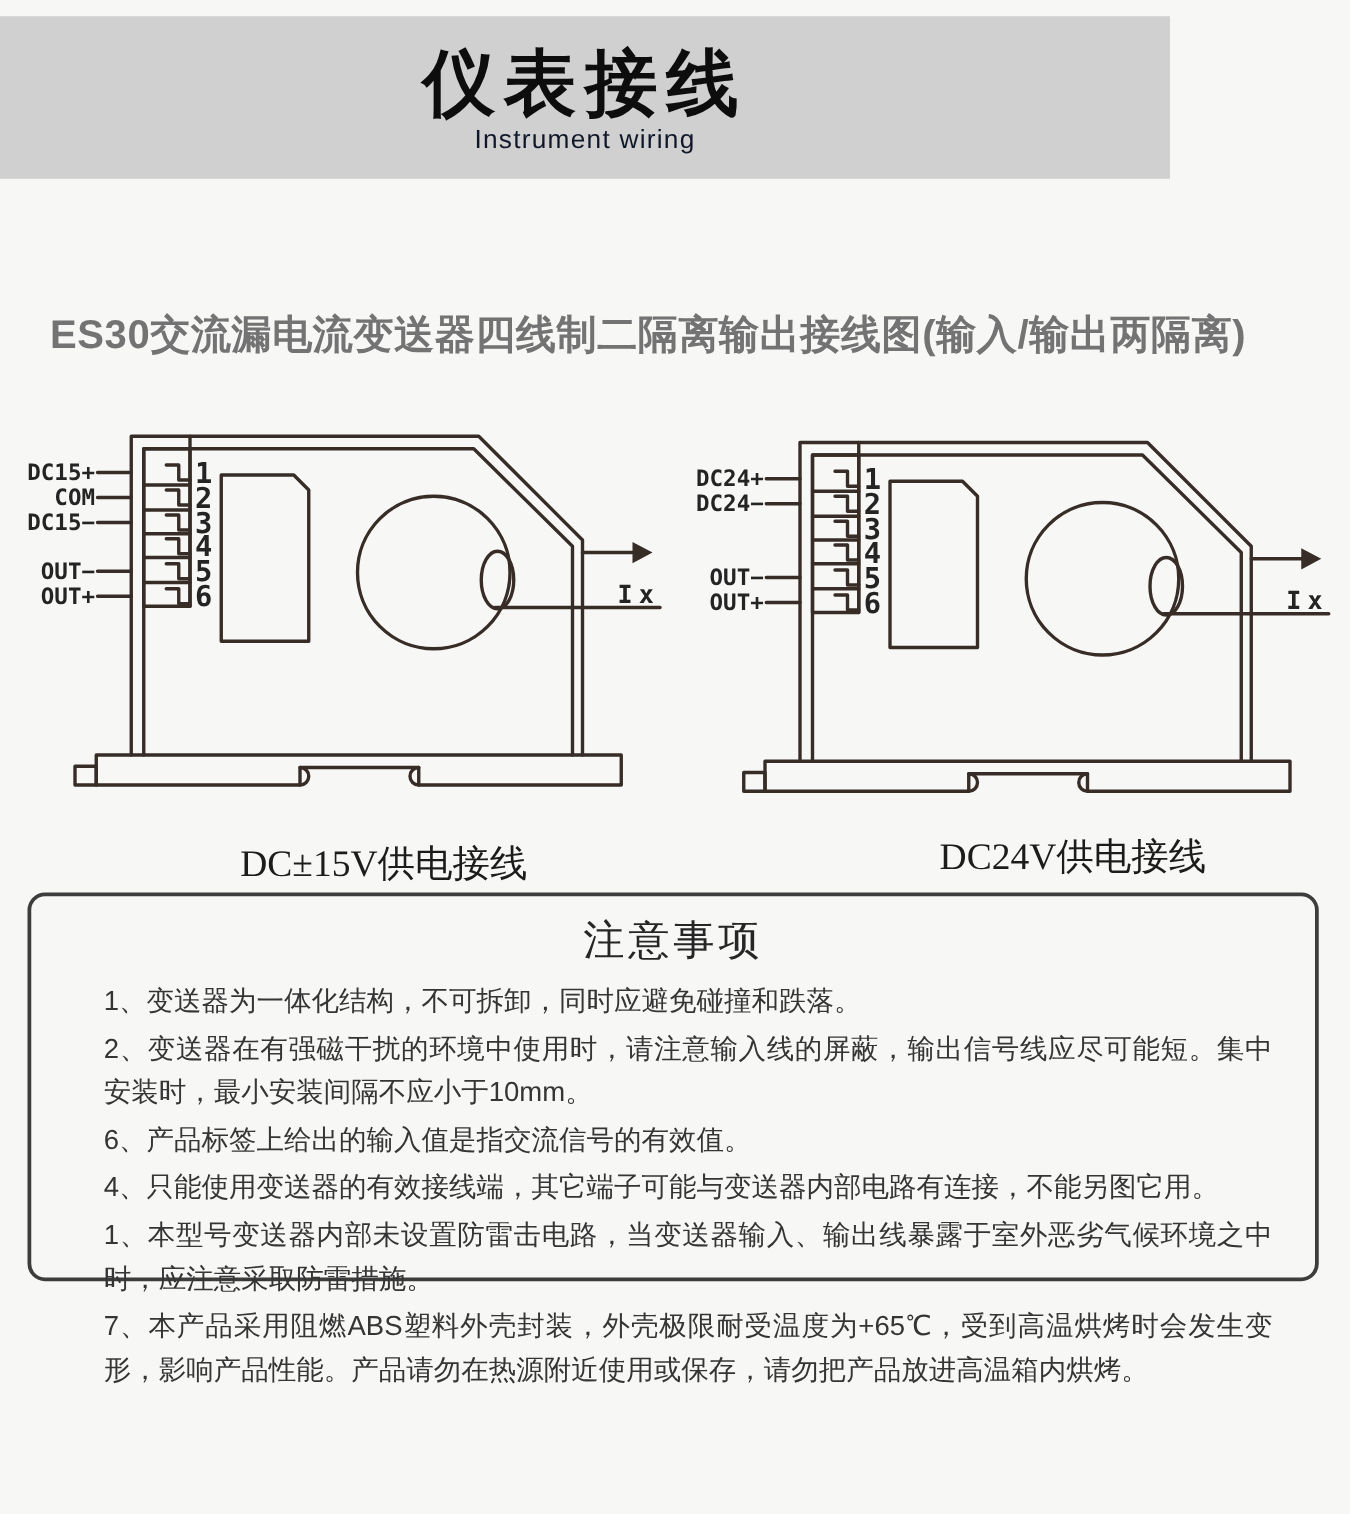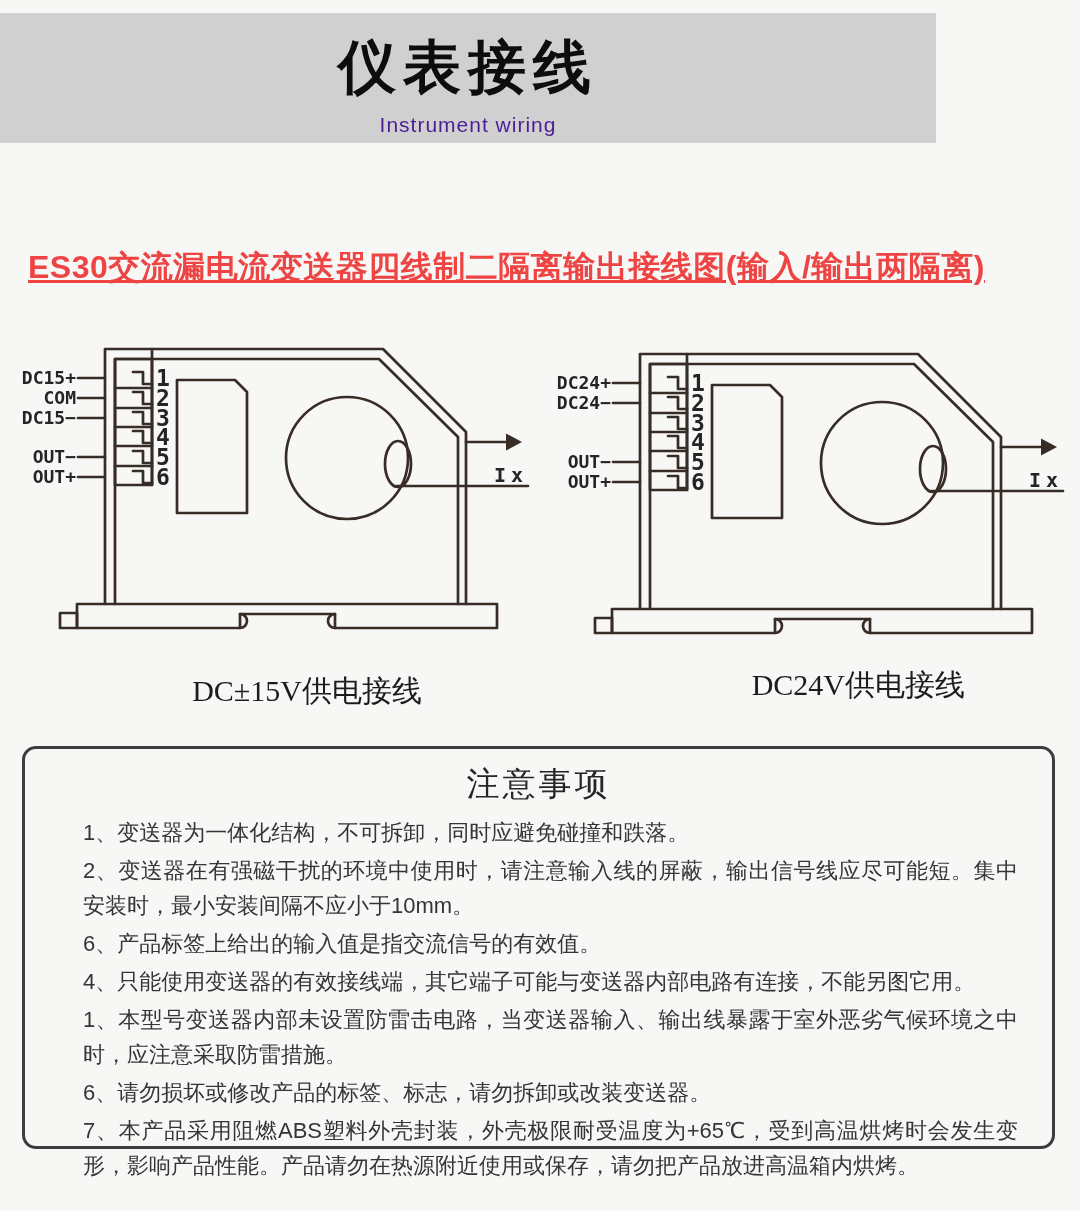--- a/index.html
+++ b/index.html
@@ -12,46 +12,45 @@
   
   .band{
     position:absolute;left:0;top:13px;width:936px;height:130px;
     background:#d0d0d0;text-align:center;
   }
   .band h1{
     margin:22px 0 0;font-size:58px;line-height:64px;font-weight:700;
     color:#0d0d0d;letter-spacing:7px;
   }
   .band .sub{
-    font-size:21px;color:#4c1d95;letter-spacing:1px;margin-top:14px;
+    font-size:21px;color:#0f172a;letter-spacing:1px;margin-top:1px;
   }
   
   .section-title{
-    position:absolute;left:28px;top:246px;margin:0;
-    font-size:32px;font-weight:700;color:#ef4444;white-space:nowrap;
+    position:absolute;left:40px;top:246px;margin:0;
+    font-size:32px;font-weight:700;color:#737373;white-space:nowrap;
     letter-spacing:0.5px;
-    text-decoration:underline;
   }
   
   svg.diagrams{position:absolute;left:0;top:330px;}
   .devuse{stroke:#372c26;stroke-width:2.7;fill:none;stroke-linejoin:round;stroke-linecap:round;}
   .lead{stroke:#372c26;stroke-width:2.7;fill:none;stroke-linecap:round;}
   .tlabel{font-family:"DejaVu Sans Mono",monospace;font-weight:700;font-size:18px;fill:#242424;}
   .tnum{font-family:"DejaVu Sans Mono",monospace;font-weight:700;font-size:23px;fill:#242424;}
   .ix{font-family:"DejaVu Sans Mono",monospace;font-weight:700;font-size:20px;fill:#242424;letter-spacing:5px;}
   
   .caption{
     position:absolute;font-size:30px;color:#1c1c1c;white-space:nowrap;
     font-family:"Liberation Serif",serif;width:300px;text-align:right;
   }
   .caption.c-left{left:122px;top:671px;}
   .caption.c-right{left:665px;top:665px;}
   
   .notes{
-    position:absolute;left:22px;top:746px;width:1033px;height:403px;
+    position:absolute;left:22px;top:714px;width:1033px;height:311px;
     border:3px solid #3d3d3d;border-radius:14px;box-sizing:border-box;
     background:#f7f7f6;
   }
   .notes h3{
     margin:13px 0 8px;text-align:center;font-size:33px;font-weight:400;
     color:#262626;letter-spacing:3px;
   }
   .notes .list{padding:0 34px 0 58px;}
   .notes p{
     margin:0 0 3px;font-size:22px;line-height:35px;color:#353535;
@@ -136,16 +135,15 @@
 <div class="caption c-right">DC24V供电接线</div>
 
 <section class="notes">
   <h3>注意事项</h3>
   <div class="list">
     <p>1、变送器为一体化结构，不可拆卸，同时应避免碰撞和跌落。</p>
     <p>2、变送器在有强磁干扰的环境中使用时，请注意输入线的屏蔽，输出信号线应尽可能短。集中安装时，最小安装间隔不应小于10mm。</p>
     <p>6、产品标签上给出的输入值是指交流信号的有效值。</p>
     <p>4、只能使用变送器的有效接线端，其它端子可能与变送器内部电路有连接，不能另图它用。</p>
     <p>1、本型号变送器内部未设置防雷击电路，当变送器输入、输出线暴露于室外恶劣气候环境之中时，应注意采取防雷措施。</p>
-    <p>6、请勿损坏或修改产品的标签、标志，请勿拆卸或改装变送器。</p>
     <p>7、本产品采用阻燃ABS塑料外壳封装，外壳极限耐受温度为+65℃，受到高温烘烤时会发生变形，影响产品性能。产品请勿在热源附近使用或保存，请勿把产品放进高温箱内烘烤。</p>
   </div>
 </section>
 
 </body></html>

